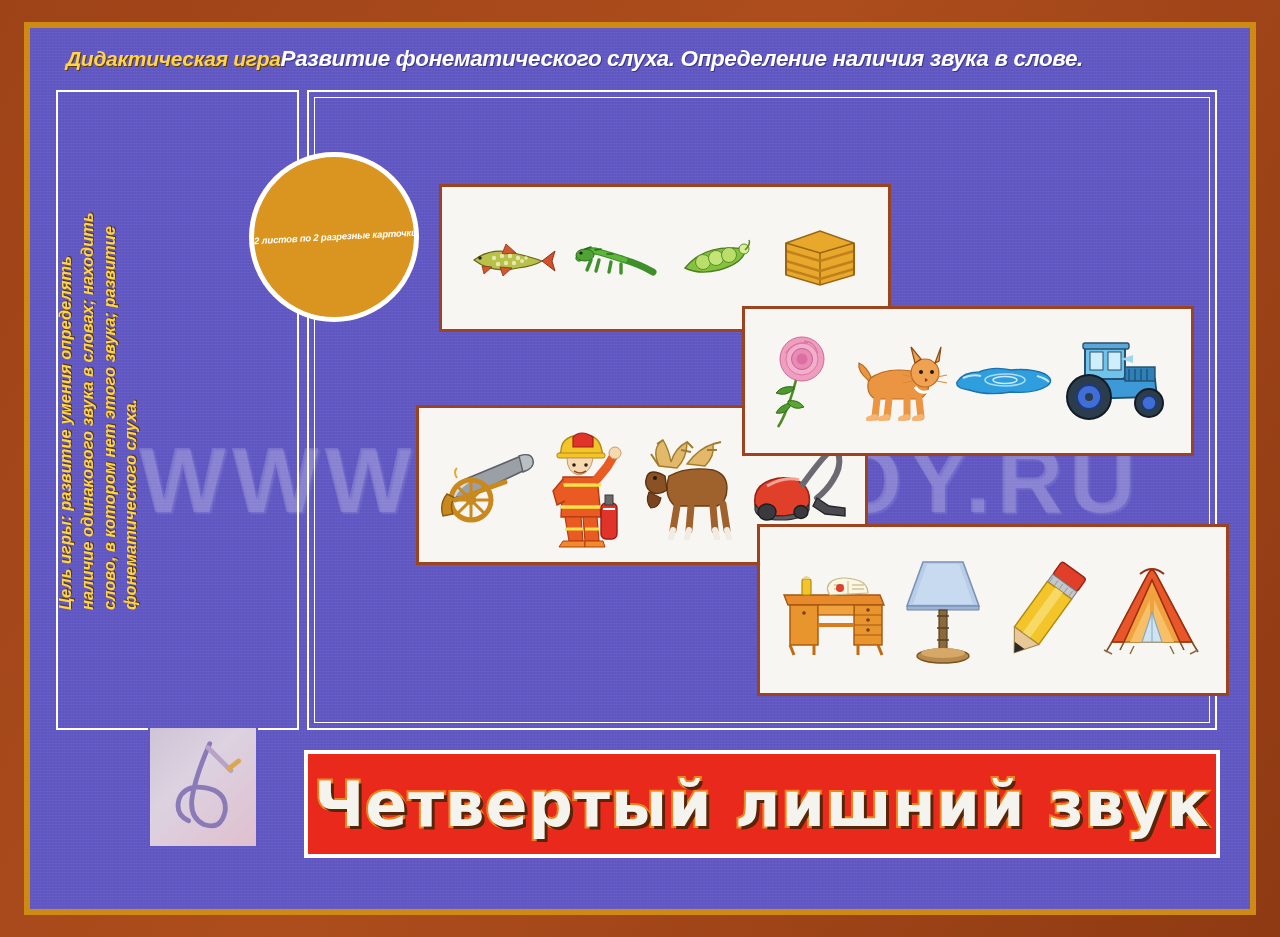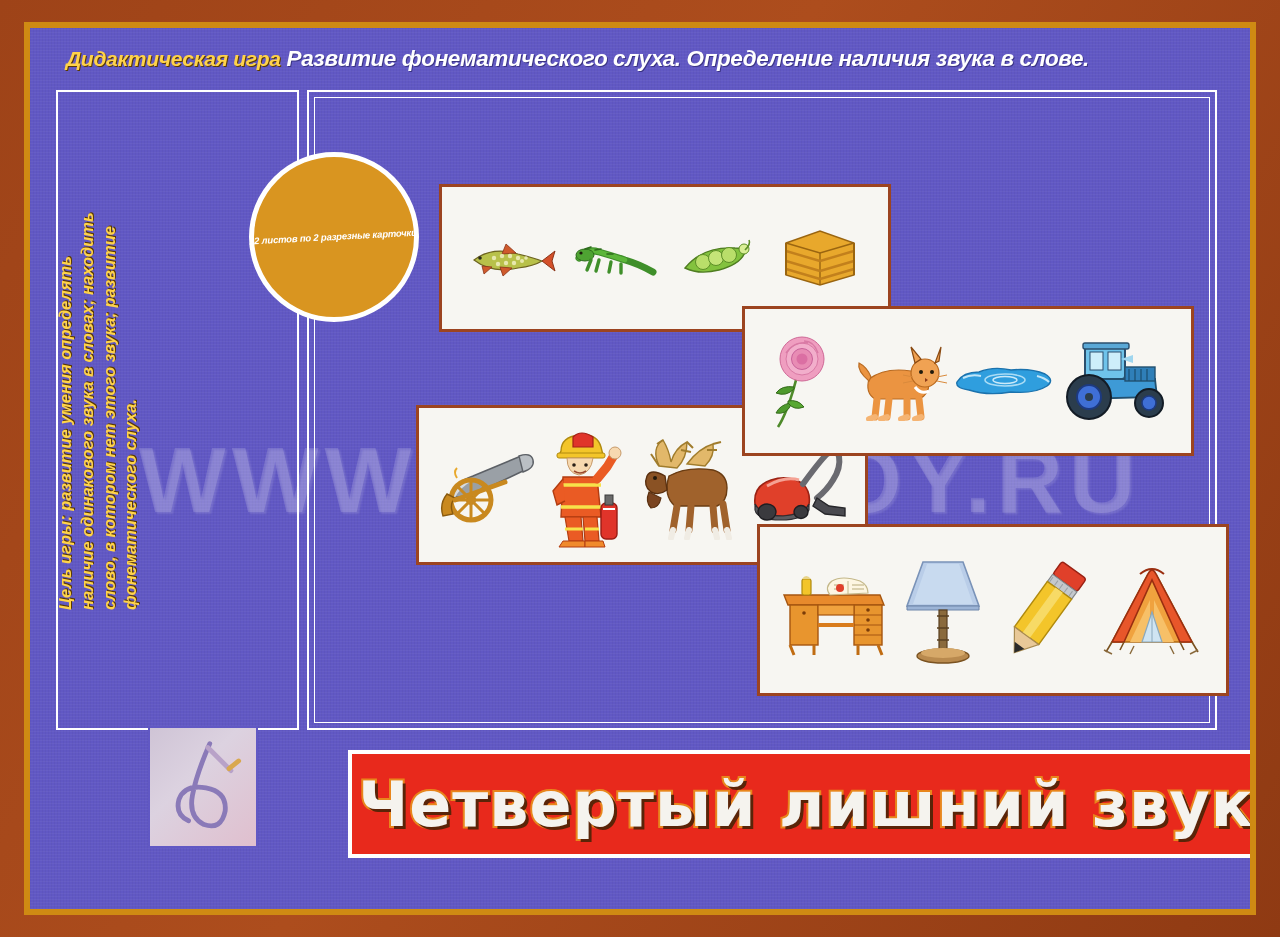--- a/index.html
+++ b/index.html
@@ -20,21 +20,21 @@
             repeating-linear-gradient(0deg,rgba(255,255,255,.035) 0 1px,transparent 1px 3px),
             repeating-linear-gradient(90deg,rgba(0,0,0,.03) 0 1px,transparent 1px 3px);}
 
   
   .hdr{position:absolute;left:0;top:6px;width:100%;height:50px;
        display:flex;align-items:center;white-space:nowrap;z-index:6;}
   .hdr .kicker{font-style:italic;font-weight:bold;font-size:21px;
        color:#ffd34a;margin-left:36px;letter-spacing:-.3px;
        text-shadow:1px 1px 0 #5a3a00;}
   .hdr .main{font-style:italic;font-weight:bold;font-size:22.5px;color:#fff;
-       margin-left:6px;letter-spacing:-.4px;text-shadow:1px 1px 0 #3b3484;}
+       margin-left:0;letter-spacing:-.4px;text-shadow:1px 1px 0 #3b3484;}
 
   
   .panel{position:absolute;border:2.5px solid #ffffff;box-sizing:border-box;z-index:2;}
   .panel-left{left:26px;top:62px;width:243px;height:640px;}
   .panel-right{left:277px;top:62px;width:910px;height:640px;}
   .panel-right .inner{position:absolute;inset:5px;border:1.5px solid #fff;}
 
   
   .goal{position:absolute;left:26px;top:62px;width:243px;height:640px;
         display:flex;align-items:center;justify-content:flex-start;z-index:5;}
@@ -68,21 +68,21 @@
   .card-1{left:409px;top:156px;width:452px;height:148px;z-index:4;}
   .card-2{left:712px;top:278px;width:452px;height:150px;z-index:5;}
   .card-3{left:386px;top:377px;width:452px;height:160px;z-index:4;}
   .card-4{left:727px;top:496px;width:472px;height:172px;z-index:5;}
   .slot{flex:1;height:100%;display:flex;align-items:center;justify-content:center;}
   .slot svg{display:block;}
 
   
   .banner{position:absolute;left:274px;top:722px;width:916px;height:108px;
           background:#e8291c;border:4px solid #fff;box-sizing:border-box;
-          display:flex;align-items:center;justify-content:center;z-index:6;margin-left:44px;}
+          display:flex;align-items:center;justify-content:center;z-index:6;}
   .banner span{font-weight:bold;font-size:62px;color:#f5f3ee;letter-spacing:1px;
           font-family:"DejaVu Sans",sans-serif;
           -webkit-text-stroke:4px #e8861c;
           paint-order:stroke fill;
           text-shadow:3px 3px 0 #5a2408;}
 
   
   .logo{position:absolute;left:118px;top:698px;width:110px;height:122px;
         background:linear-gradient(135deg,#cfc4d6 0%,#dcd2e0 40%,#e0bfce 100%);
         border:2px solid #6158c4;box-sizing:border-box;z-index:6;}

